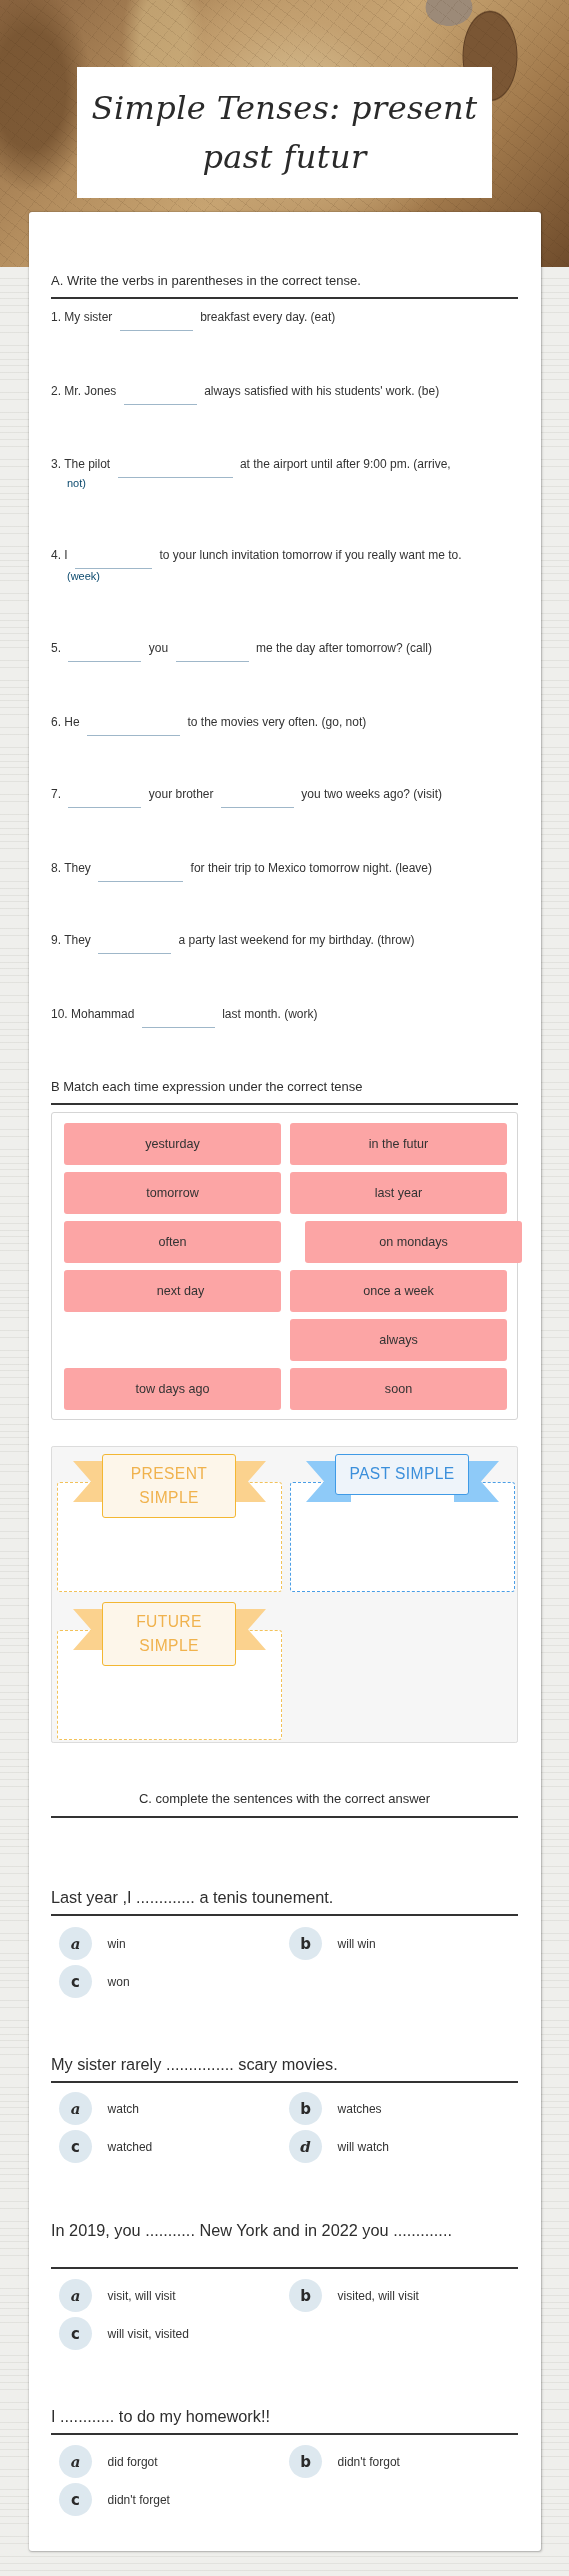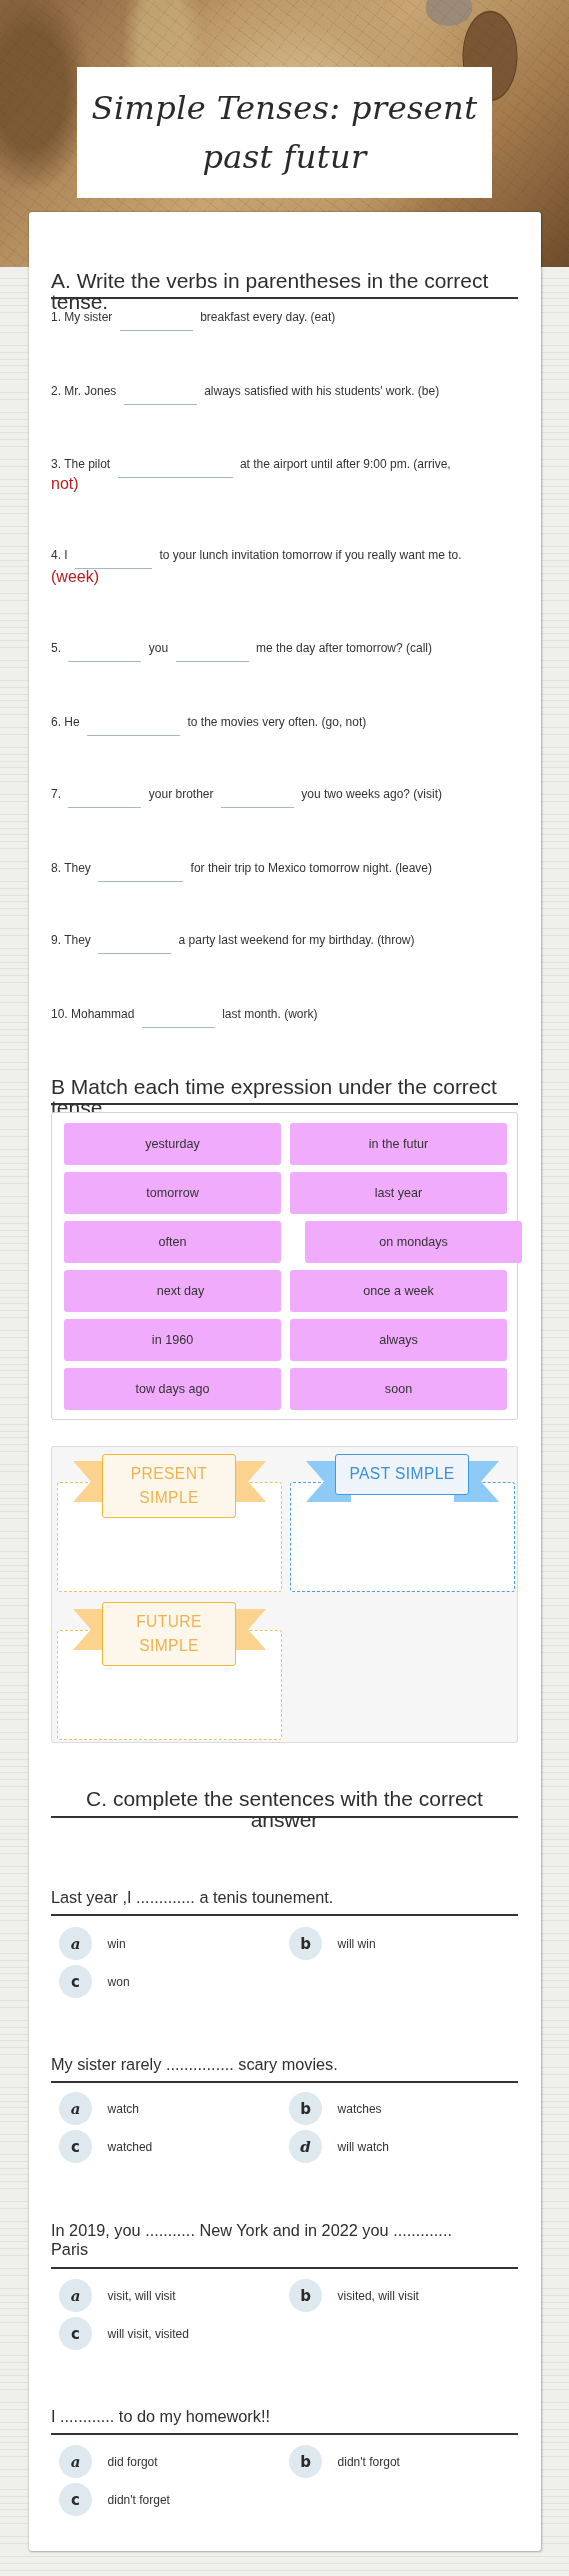--- a/index.html
+++ b/index.html
@@ -57,47 +57,47 @@
   
   .card {
     left: 29px; top: 212px; width: 512px; height: 2339px;
     background: #ffffff;
     border-radius: 3px;
     box-shadow: 0 0 0 0.7px rgba(0,0,0,0.06), 0.7px 0.7px 2.2px rgba(0,0,0,0.25);
   }
 
   .section-heading {
     position: absolute; left: 51px; width: 467px;
-    font-size: 21px; color: #2e2e2e; line-height: 21px;
+    font-size: 13px; color: #2e2e2e; line-height: 21px;
   }
   .divider {
     position: absolute; left: 51px; width: 467px; height: 1.5px; background: #333;
   }
 
   
   .fill-line {
     position: absolute; left: 51px; width: 475px;
     font-size: 12px; line-height: 15px; color: #333;
     white-space: nowrap;
   }
   .fill-line .blank {
     display: inline-block; vertical-align: bottom;
     height: 16.3px; margin: 0 7.4px; position: relative; top: 6px;
     border-bottom: 0.7px solid #9fb7c9;
   }
-  .wrap2 { position: absolute; left: 51px; font-size: 16px; line-height: 15px; color: #b91c1c; }
+  .wrap2 { position: absolute; left: 67px; font-size: 11px; line-height: 15px; color: #0c4a6e; }
 
   
   .match-box {
     left: 51px; top: 1112px; width: 467px; height: 308px;
     border: 0.7px solid #d5d5d5; border-radius: 3px; background: #fff;
   }
   .match-item {
     position: absolute; width: 217px; height: 42px;
-    background: #f0abfc; border-radius: 3px;
+    background: #fca5a5; border-radius: 3px;
     display: flex; align-items: center; justify-content: center;
     font-size: 12.6px; color: #333;
   }
 
   
   .cat-box {
     left: 51px; top: 1446px; width: 467px; height: 297px;
     background: #f6f6f6; border: 0.7px solid #dcdcdc; border-radius: 2.2px;
   }
   .drop-zone { position: absolute; background: #fff; border-radius: 3px; }
@@ -215,23 +215,20 @@
       <span>often</span>
     </div>
   <div class="match-item" style="left:253px; top:108px;align-items:center;">
       <span>on mondays</span>
     </div>
   <div class="match-item" style="left:12px; top:157px;padding-left:16px;">
       <span>next day</span>
     </div>
   <div class="match-item" style="left:238px; top:157px;">
       <span>once a week</span>
-    </div>
-  <div class="match-item" style="left:12px; top:206px;">
-      <span>in 1960</span>
     </div>
   <div class="match-item" style="left:238px; top:206px;">
       <span>always</span>
     </div>
   <div class="match-item" style="left:12px; top:255px;">
       <span>tow days ago</span>
     </div>
   <div class="match-item" style="left:238px; top:255px;">
       <span>soon</span>
     </div>
@@ -299,21 +296,20 @@
   <div class="bubble">c</div>
   <span class="opt-text">watched</span>
 </div>
 <div class="option" style="left:289px; top:2130px;">
   <div class="bubble script">d</div>
   <span class="opt-text">will watch</span>
 </div>
 
 <div class="question" style="top:2221px;">
   <div>In 2019, you ........... New York and in 2022 you .............</div>
-  <div>Paris</div>
 </div>
 <div class="divider" style="top:2267px;"></div>
 <div class="option" style="left:59px; top:2279px;">
   <div class="bubble script">a</div>
   <span class="opt-text">visit, will visit</span>
 </div>
 <div class="option" style="left:289px; top:2279px;">
   <div class="bubble">b</div>
   <span class="opt-text">visited,  will visit</span>
 </div>

